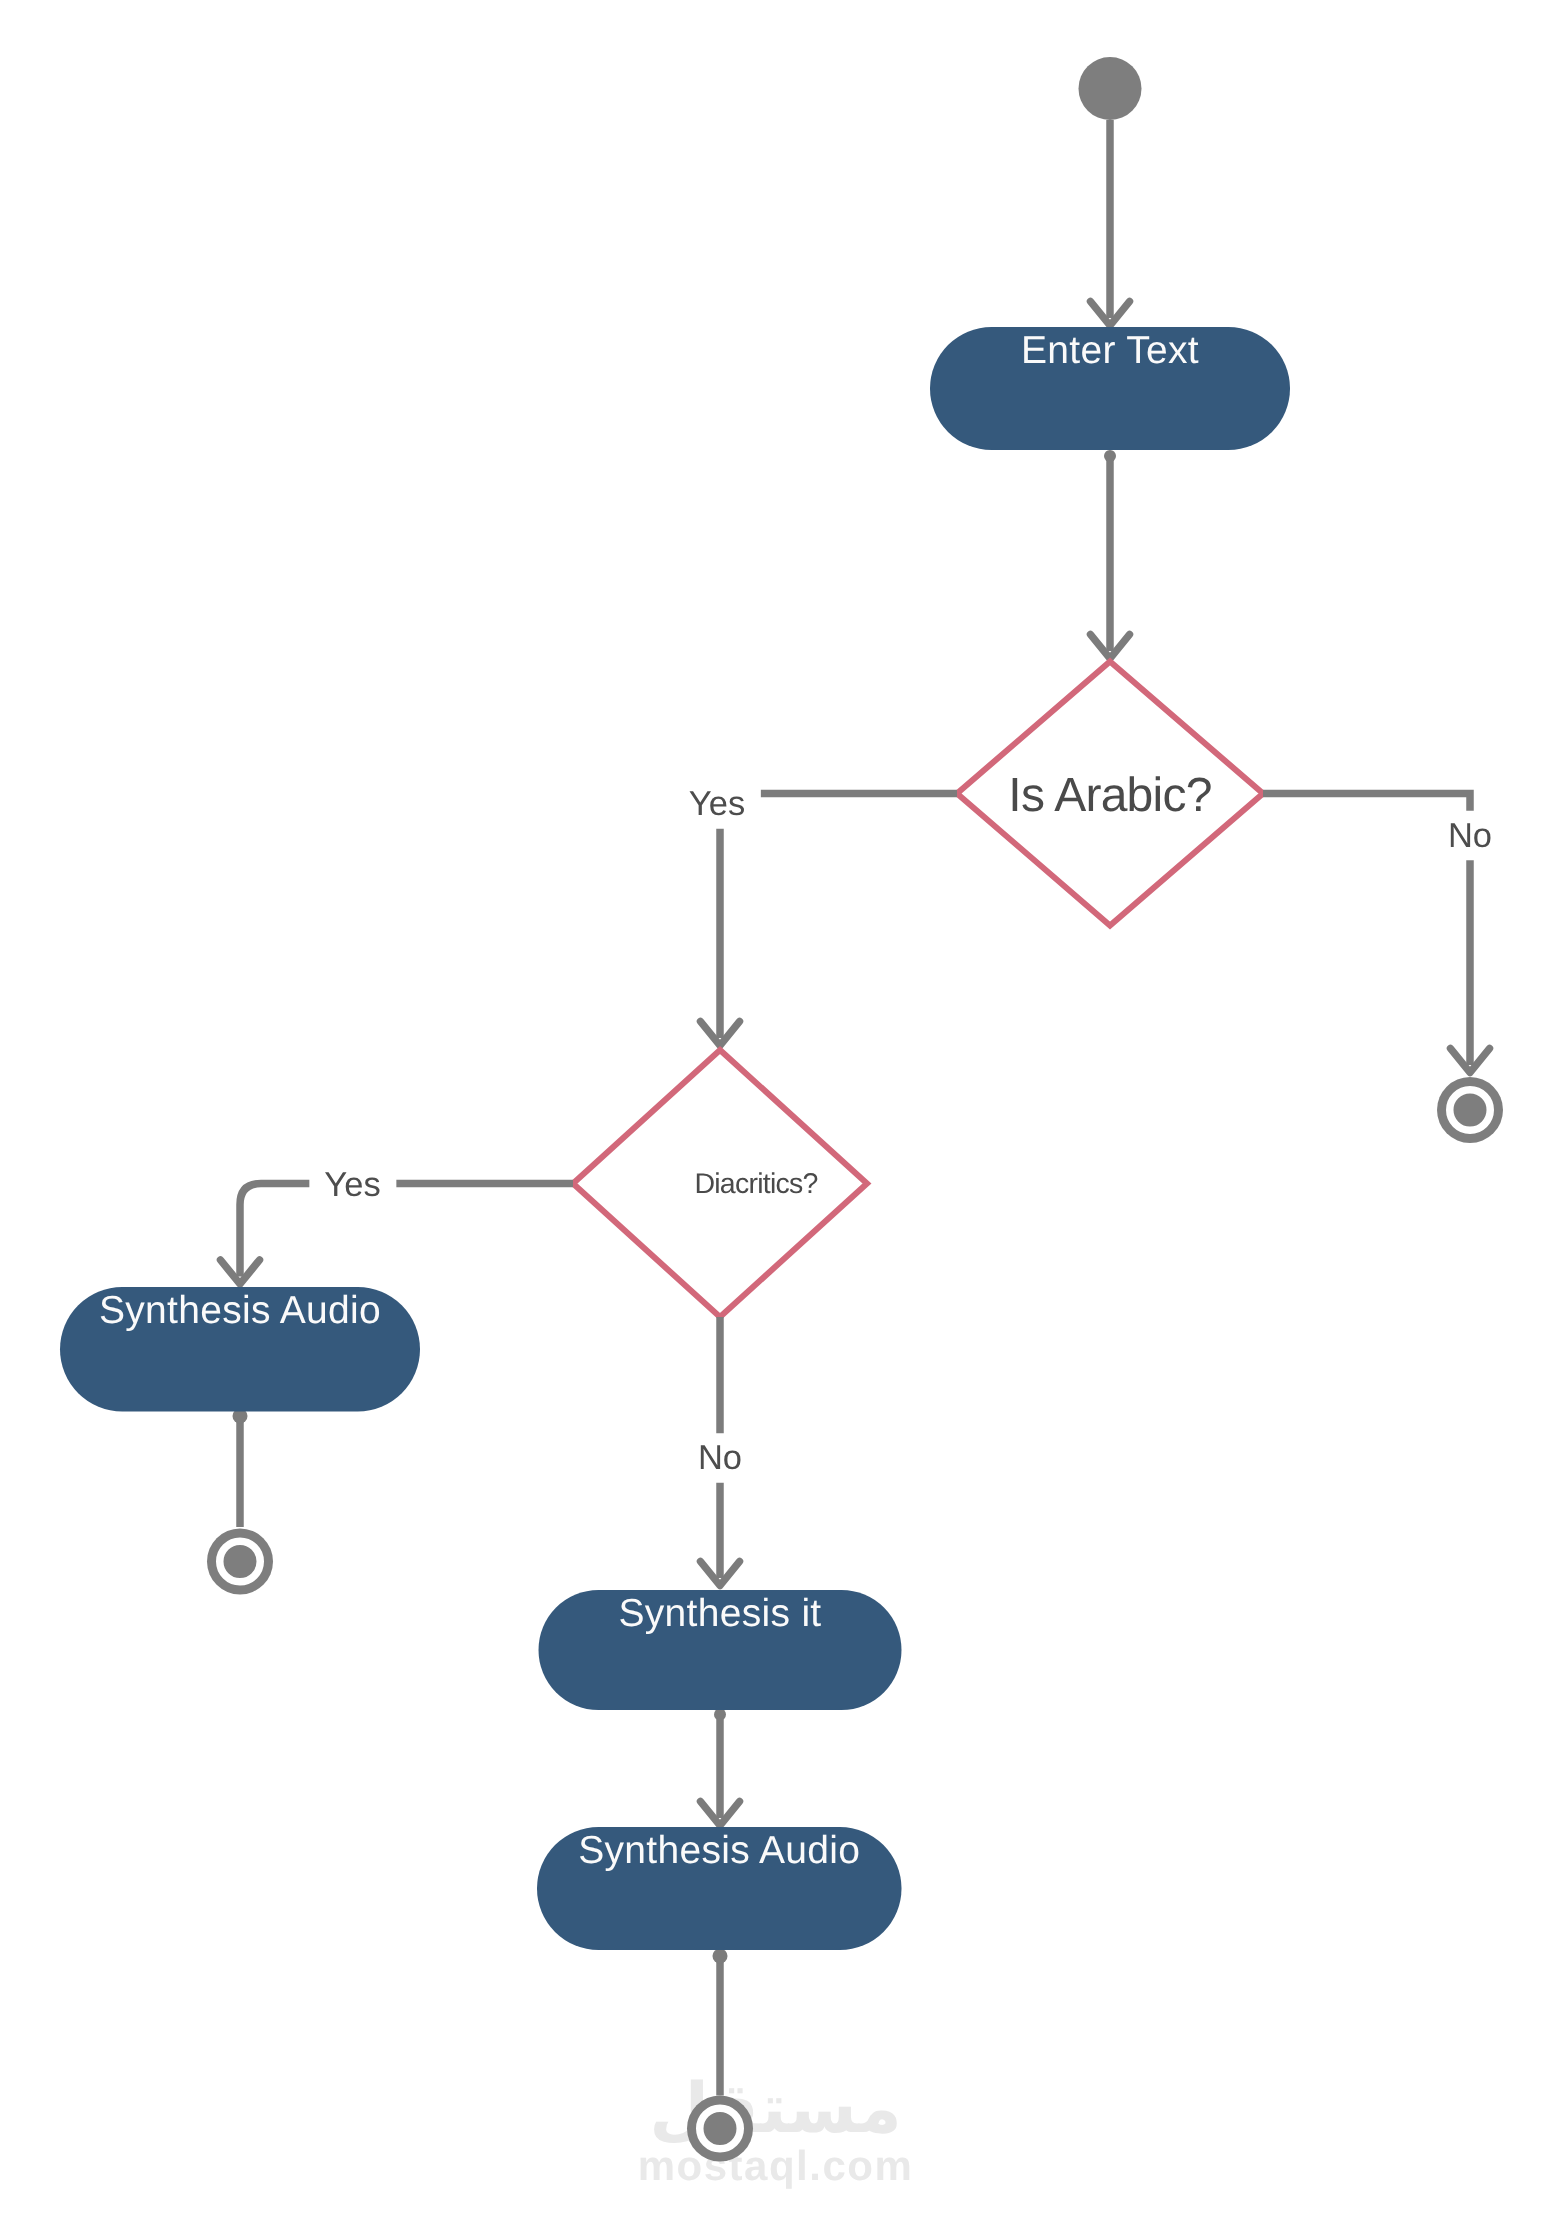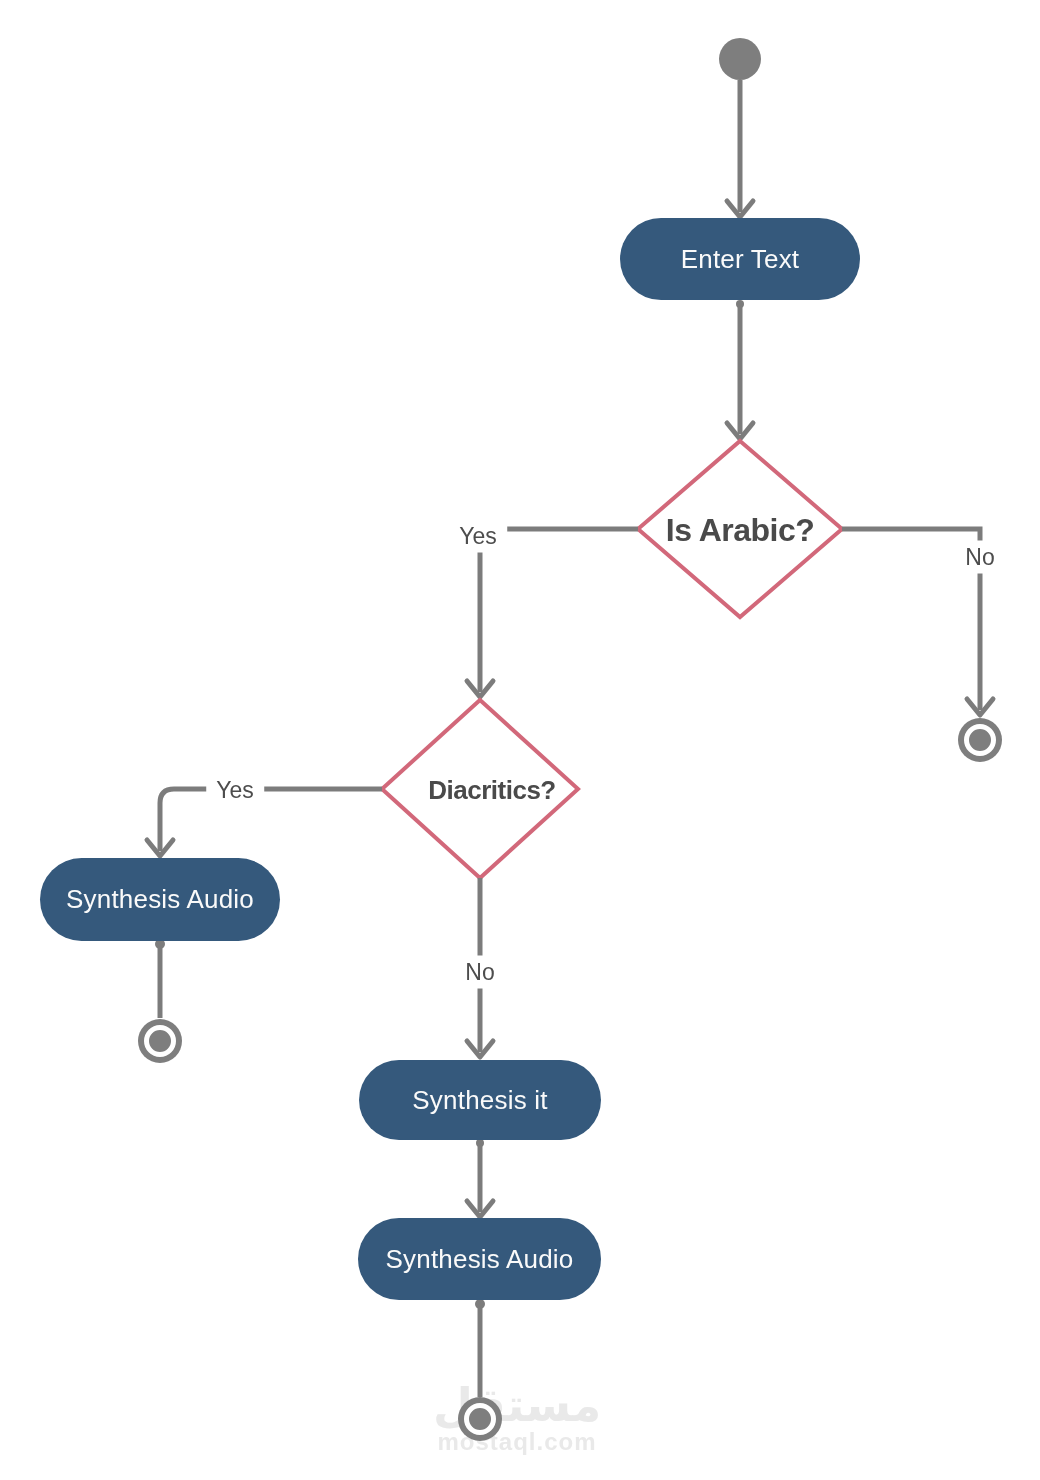--- a/index.html
+++ b/index.html
@@ -18,31 +18,31 @@
   .dot{fill:#7C7C7C;}
   .terminal-fill{fill:#7E7E7E;}
   .terminal-ring{fill:none;stroke:#ffffff;stroke-width:5;}
   .decision{fill:#ffffff;stroke:#D2687A;stroke-width:4;stroke-linejoin:miter;}
 
   
   .pill{
     position:absolute;
     background:#35597C;
     border-radius:42px;
-    display:flex;align-items:center;justify-content:center;
+    display:flex;align-items:flex-start;justify-content:center;
     color:#FAFAFA;
     font-size:26px;
     letter-spacing:.2px;
   }
 
   
   .decision-label{
     position:absolute;
     transform:translate(-50%,-50%);
-    font-weight:700;
+    font-weight:400;
     color:#4A4A4A;
     letter-spacing:-0.5px;
     white-space:nowrap;
   }
 
   
   .edge-label{
     position:absolute;
     transform:translate(-50%,-50%);
     background:#ffffff;
@@ -59,21 +59,21 @@
     transform:translateX(-50%);
     text-align:center;
     color:#E9E9E9;
     user-select:none;
   }
   .wm-ar{
     font-family:"DejaVu Sans",sans-serif;
     font-size:46px;font-weight:700;line-height:1.05;
   }
   .wm-en{
-    font-size:24px;font-weight:600;line-height:1;margin-top:1px;
+    font-size:28px;font-weight:600;line-height:1;margin-top:1px;
     letter-spacing:1px;
   }
 </style>
 </head>
 <body>
 
 <div class="canvas">
 
   <div class="watermark">
     <div class="wm-ar">مستقل</div>
@@ -142,21 +142,21 @@
   <div class="pill" style="left:359px;top:1060px;width:242px;height:80px">
     <span>Synthesis it</span>
   </div>
 
   <div class="pill" style="left:358px;top:1218px;width:243px;height:82px">
     <span>Synthesis Audio</span>
   </div>
 
   <div class="decision-label" style="left:740px;top:530px;font-size:32px">Is Arabic?</div>
 
-  <div class="decision-label" style="left:492px;top:790px;font-size:26px">Diacritics?</div>
+  <div class="decision-label" style="left:504px;top:790px;font-size:19px">Diacritics?</div>
 
   <div class="edge-label" style="left:478px;top:536px">Yes</div>
 
   <div class="edge-label" style="left:980px;top:557px">No</div>
 
   <div class="edge-label" style="left:235px;top:790px">Yes</div>
 
   <div class="edge-label" style="left:480px;top:972px">No</div>
 
 </div>

